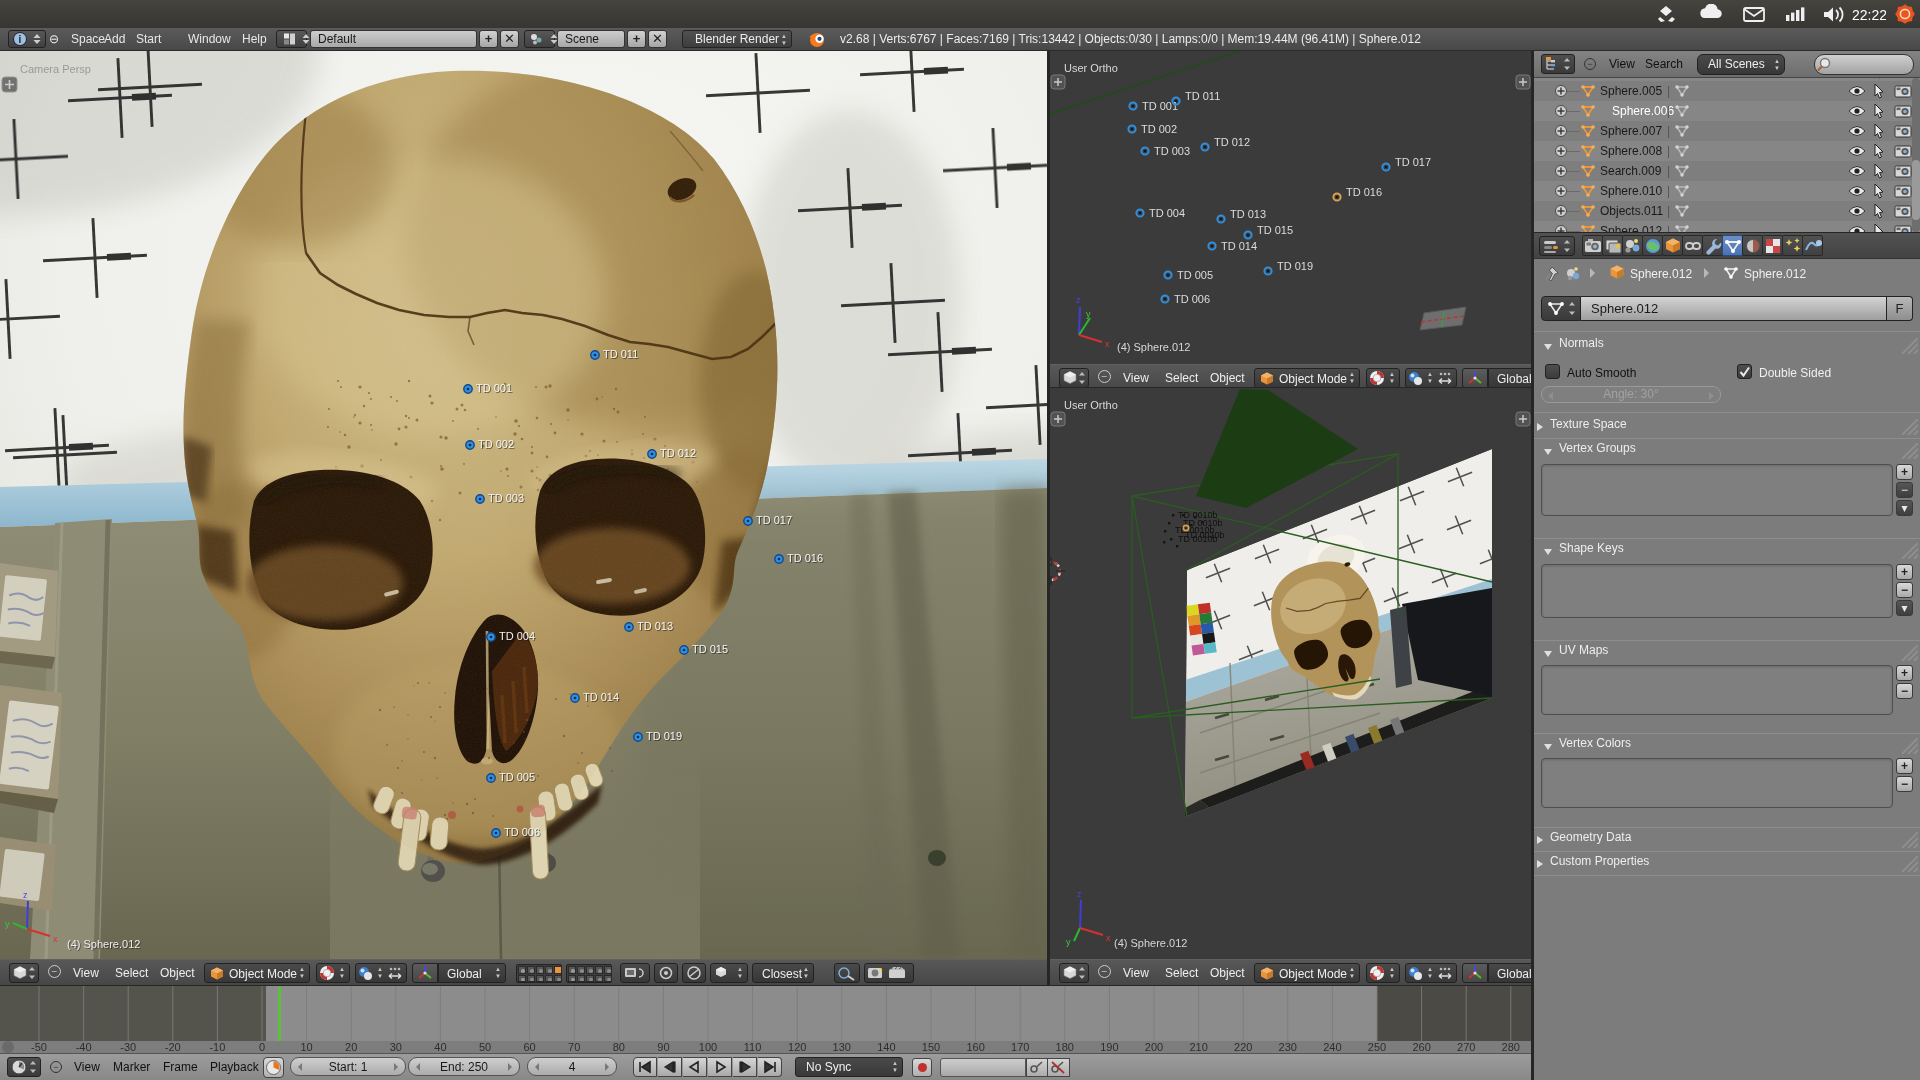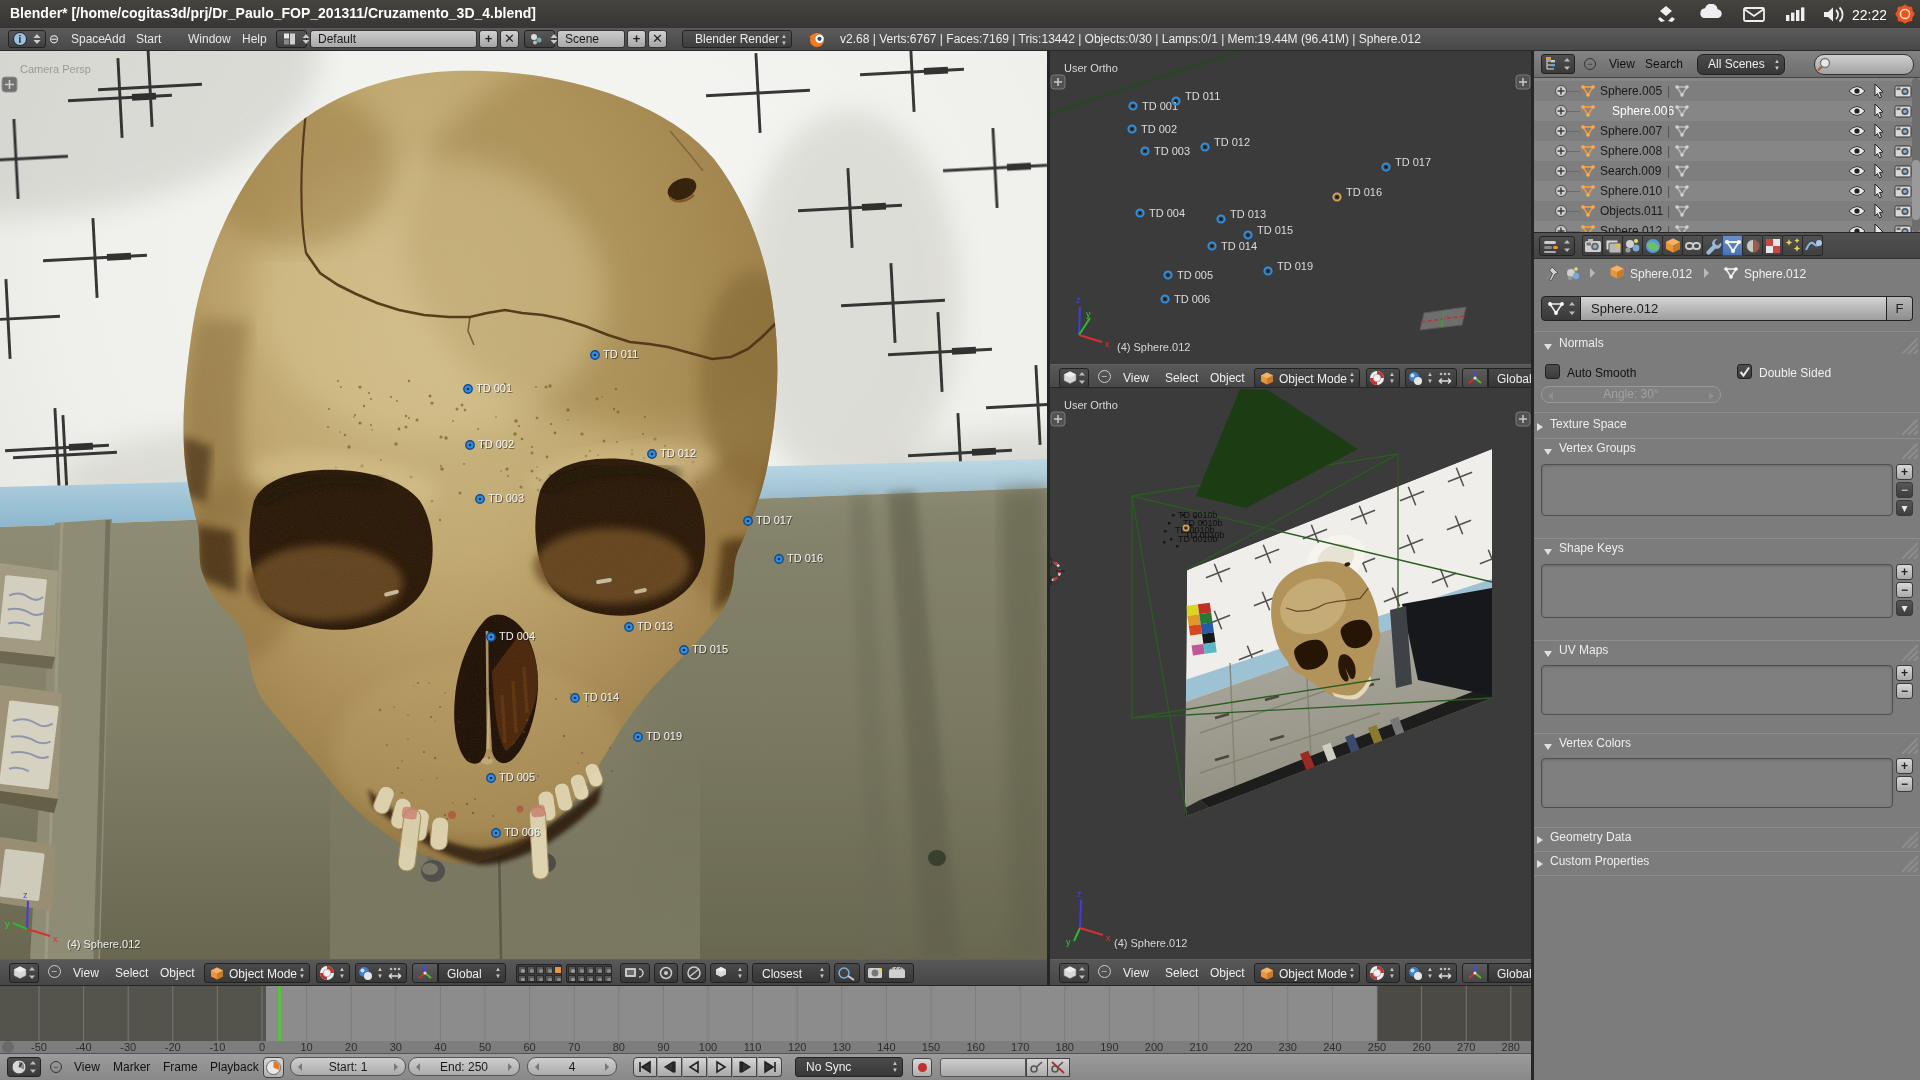--- a/index.html
+++ b/index.html
@@ -31,21 +31,20 @@
 .pill{position:absolute;top:3px;height:19px;background:linear-gradient(#cfcfcf,#ababab);border:1px solid #555;border-radius:9px;color:#1a1a1a;font-size:12px;text-align:center}
 .pbtn{position:absolute;top:3px;width:24px;height:20px;background:linear-gradient(#d6d6d6,#a9a9a9);border:1px solid #444;color:#222;text-align:center;font-size:11px;line-height:18px}
 .sep{position:absolute;background:#262626}
 .ptri{display:inline-block;width:0;height:0;margin-right:7px}
 .listbox{position:absolute;background:#7f7f7f;border:1px solid #4f4f4f;border-radius:4px;box-shadow:inset 0 1px 3px rgba(0,0,0,.18)}
 .sq{position:absolute;width:17px;height:16px;background:linear-gradient(#d8d8d8,#a9a9a9);border:1px solid #3a3a3a;border-radius:3px;color:#222;font-size:12px;line-height:14px;text-align:center;font-weight:bold}
 .hline{position:absolute;left:0;width:100%;height:1px;background:#6a6a6a;border-bottom:1px solid #8d8d8d}
 </style></head><body>
 <div id="page">
 <div id="topbar" class="abs">
- <div class="title">Blender* [/home/cogitas3d/prj/Dr_Paulo_FOP_201311/Cruzamento_3D_4.blend]</div>
  <svg class="abs" style="left:1656px;top:4px" width="230" height="20" viewBox="0 0 230 20">
   <g fill="#efefef">
    <path d="M10,2 l6,5 -6,5 -6,-5 z M4,13 l5,4 -4,1 -3,-3 z M16,13 l3,2 -3,3 -4,-1 z"></path>
    <path d="M48,14 a5,5 0 0 1 1,-9.8 a6.5,6.5 0 0 1 12.6,1 a4.4,4.4 0 0 1 -0.6,8.8 z"></path>
    <rect x="88" y="4" width="20" height="13" rx="1.5" fill="none" stroke="#efefef" stroke-width="1.8"></rect>
    <path d="M88,5 l10,7 10,-7" fill="none" stroke="#efefef" stroke-width="1.8"></path>
    <rect x="130" y="11" width="3.4" height="6"></rect>
           <rect x="135" y="8.6" width="3.4" height="8.4"></rect>
           <rect x="140" y="6" width="3.4" height="11"></rect>
           <rect x="145" y="3.4" width="3.4" height="13.6"></rect>
@@ -108,21 +107,21 @@
  <div class="fld" style="left:557px;width:68px">Scene</div>
  <div class="fbtn" style="left:627px">+</div>
  <div class="fbtn" style="left:648px;font-weight:normal">✕</div>
  <div class="ddk" style="left:682px;top:2px;width:110px;height:18px;padding-left:12px;line-height:17px">Blender Render<span class="arr">▲<br>▼</span></div>
  <svg class="abs" style="left:808px;top:3px" width="18" height="17" viewBox="0 0 18 17">
   <circle cx="9" cy="9" r="7" fill="#f57b1e"></circle>
         <circle cx="11.5" cy="7.8" r="4.2" fill="#fff"></circle>
         <circle cx="11.5" cy="7.8" r="2.1" fill="#1e4a80"></circle>
   <path d="M1,6 Q5,2 10,3 L6,7 Z" fill="#f57b1e"></path>
  </svg>
- <div class="menutxt" style="left:840px;color:#ececec">v2.68 | Verts:6767 | Faces:7169 | Tris:13442 | Objects:0/30 | Lamps:0/1 | Mem:19.44M (96.41M) | Sphere.012</div>
+ <div class="menutxt" style="left:840px;color:#ececec">v2.68 | Verts:6767 | Faces:7169 | Tris:13442 | Objects:0/30 | Lamps:0/0 | Mem:19.44M (96.41M) | Sphere.012</div>
 </div>
 <svg id="vpleft" class="abs" style="left:0;top:51px" width="1047" height="908" viewBox="0 0 1047 908">
 <defs>
 <radialGradient id="gwhite" cx="0.55" cy="0.22" r="0.9">
  <stop offset="0" stop-color="#f6f6f4"></stop>
           <stop offset="0.55" stop-color="#efefeb"></stop>
           <stop offset="1" stop-color="#d9d9d3"></stop>
 </radialGradient>
 <radialGradient id="gskull" cx="0.44" cy="0.3" r="0.78">
  <stop offset="0" stop-color="#d0bd8a"></stop>
@@ -690,21 +689,21 @@
           <circle cx="11" cy="9" r="2" fill="#ccc"></circle>
         </svg></div>
       <div class="abs" style="left:682px;top:3px;width:24px;height:20px;background:linear-gradient(#4a4a4a,#383838);border:1px solid #222;border-radius:3px"><svg width="22" height="18" viewBox="0 0 22 18">
           <circle cx="11" cy="9" r="6" fill="none" stroke="#ccc" stroke-width="1.5"></circle>
           <line x1="6" y1="13" x2="16" y2="5" stroke="#ccc" stroke-width="1.5"></line>
         </svg></div>
       <div class="abs" style="left:710px;top:3px;width:38px;height:20px;background:linear-gradient(#4a4a4a,#383838);border:1px solid #222;border-radius:3px"><svg width="20" height="18" viewBox="0 0 20 18">
           <path d="M10,3 l5,2.5 v5 l-5,2.5 l-5,-2.5 v-5 z" fill="#d8d8d8"></path>
           <path d="M10,3 l5,2.5 l-5,2.5 l-5,-2.5 z" fill="#efefef"></path>
         </svg><span class="arr">▲<br>▼</span></div>
-      <div class="abs" style="left:752px;top:3px;width:78px;height:20px;background:linear-gradient(#484848,#363636);border:1px solid #222;border-radius:3px">
+      <div class="abs" style="left:752px;top:3px;width:62px;height:20px;background:linear-gradient(#484848,#363636);border:1px solid #222;border-radius:3px">
         <span class="abs t12" style="left:9px;top:3px;color:#eee">Closest</span>
         <span class="arr">▲<br>▼</span>
       </div>
       <div class="abs" style="left:834px;top:3px;width:26px;height:20px;background:linear-gradient(#4a4a4a,#383838);border:1px solid #222;border-radius:3px"><svg width="24" height="18" viewBox="0 0 24 18">
           <circle cx="9" cy="9" r="5" fill="none" stroke="#7ab0e0" stroke-width="1.5"></circle>
           <line x1="13" y1="12" x2="19" y2="16" stroke="#ccc" stroke-width="2"></line>
         </svg></div>
       <div class="abs" style="left:864px;top:3px;width:50px;height:20px;background:linear-gradient(#4a4a4a,#383838);border:1px solid #222;border-radius:3px"><svg width="48" height="18" viewBox="0 0 48 18">
           <rect x="3" y="4" width="14" height="10" rx="1.5" fill="#d0d0d0"></rect>
           <circle cx="10" cy="9" r="3.4" fill="#777"></circle>

